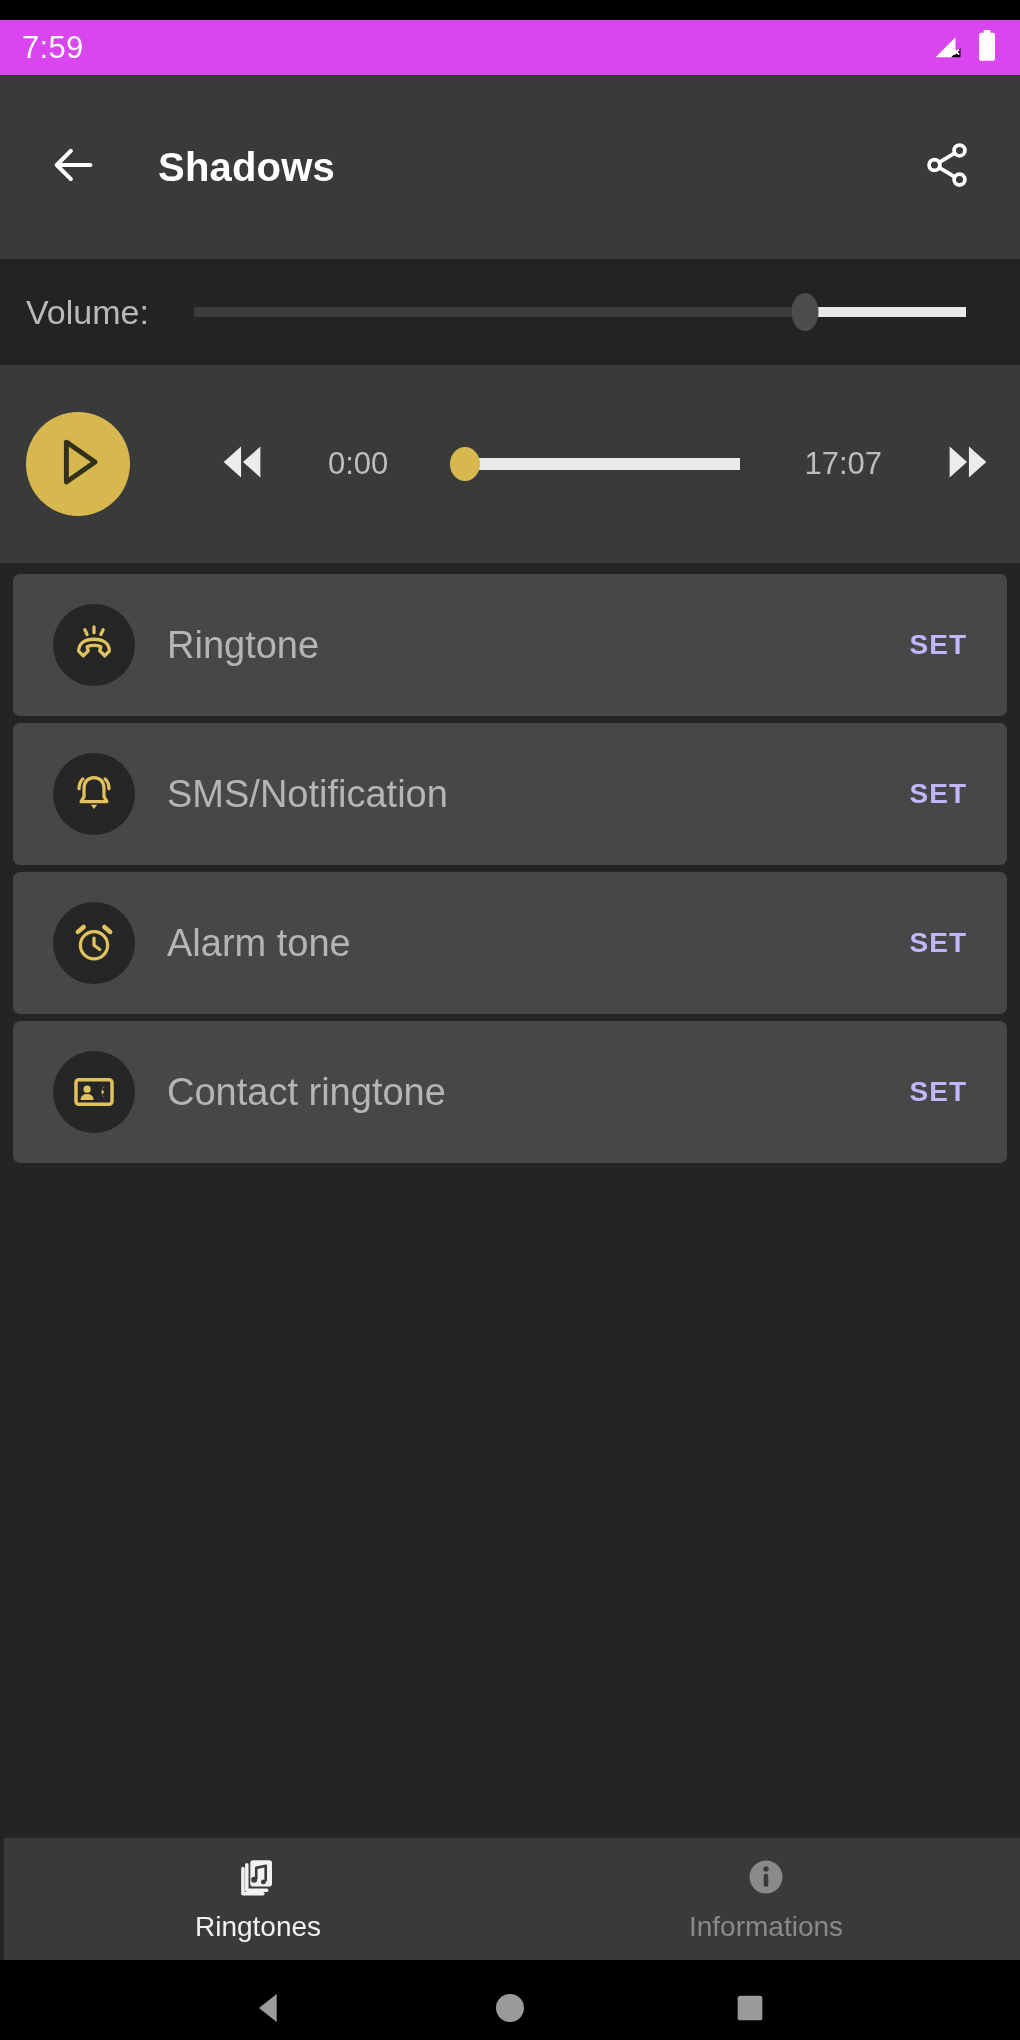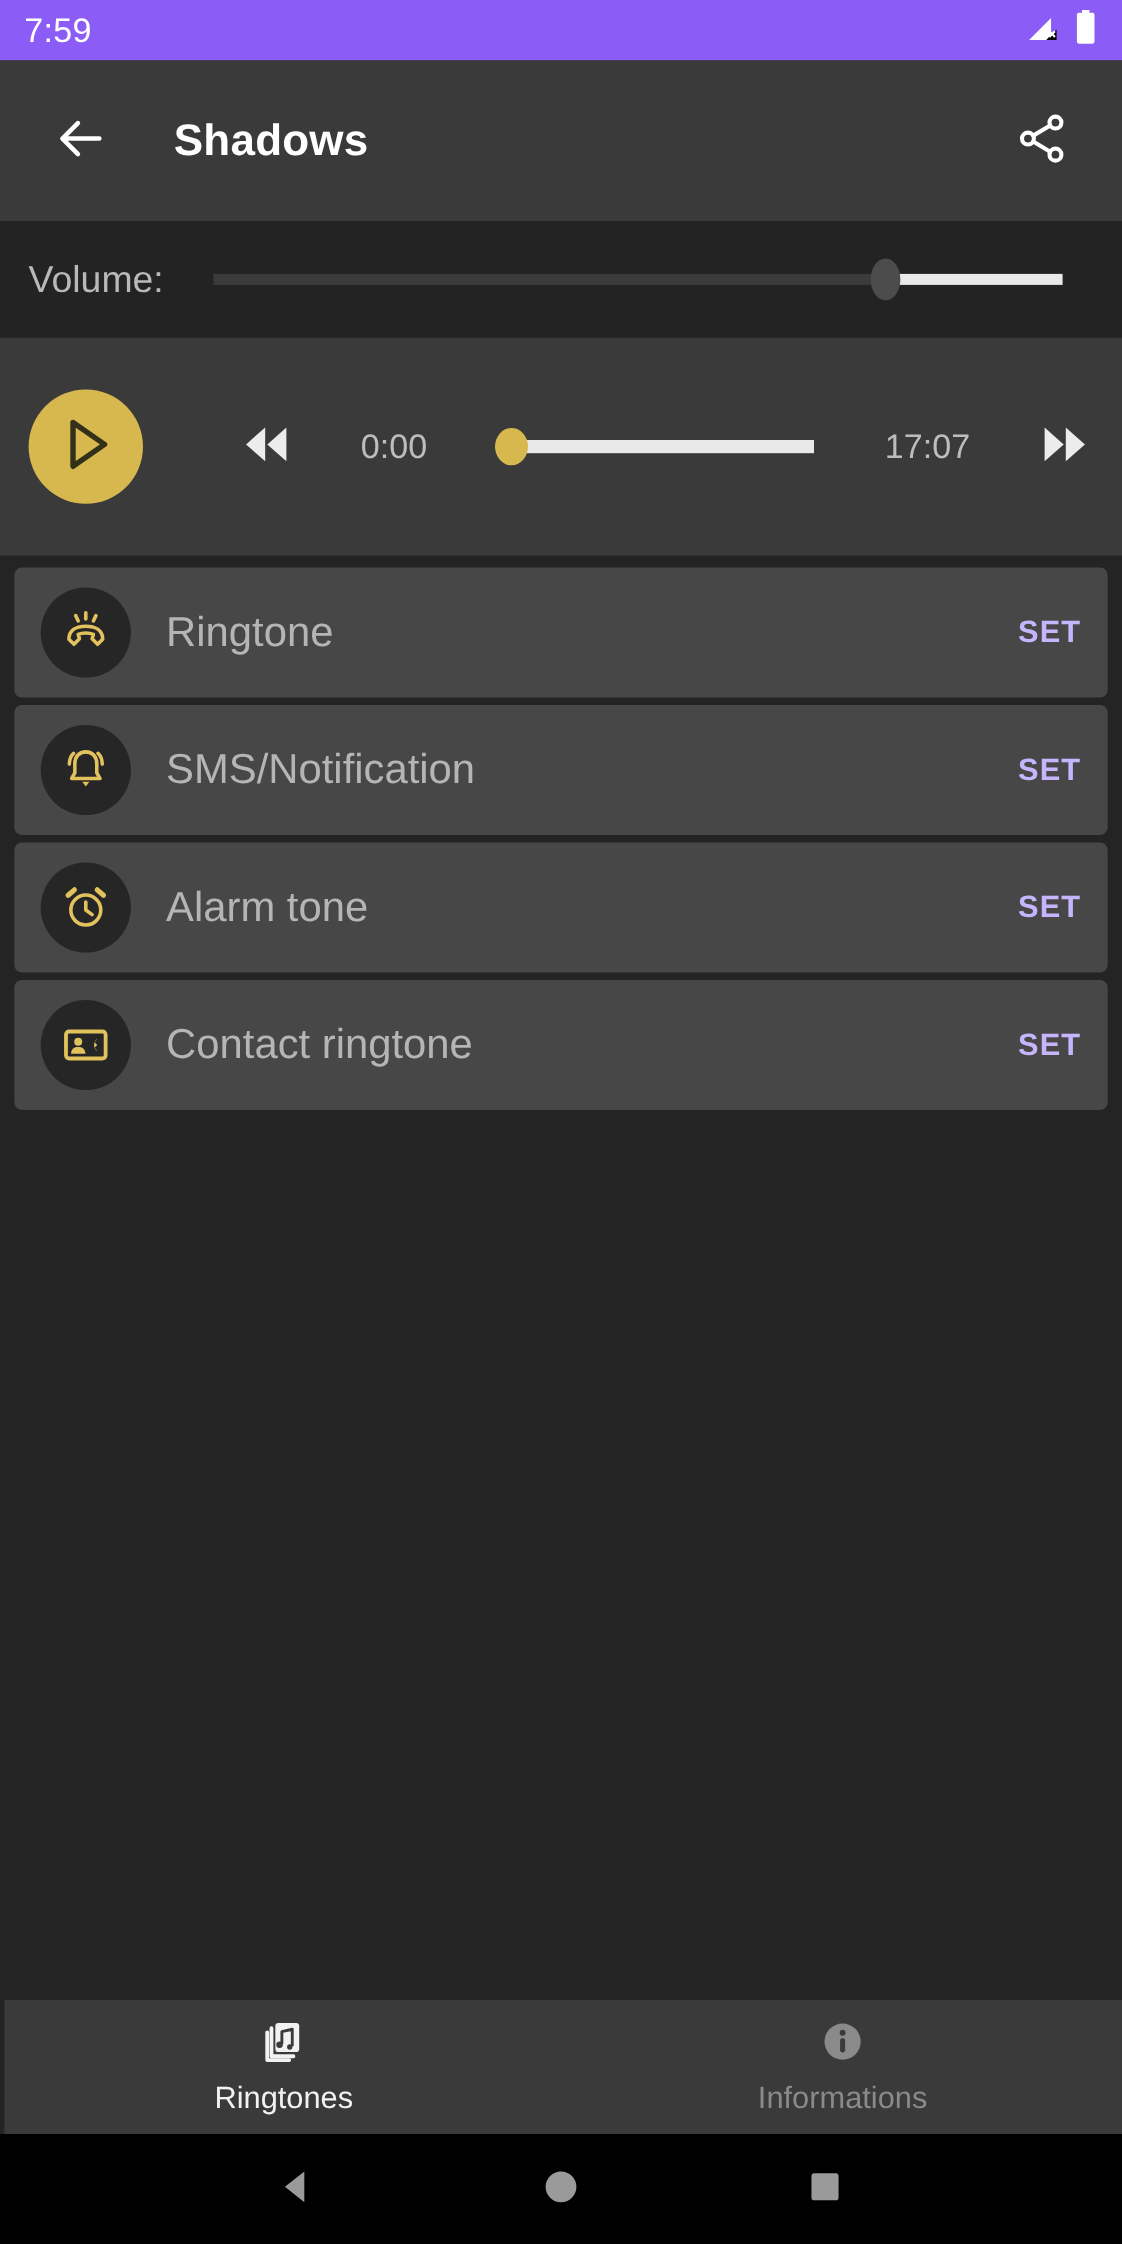--- a/index.html
+++ b/index.html
@@ -6,29 +6,29 @@
   html, body {
     width:1020px; height:2040px;
     background:#000;
     font-family:"Liberation Sans", sans-serif;
     overflow:hidden;
   }
   #screen { position:relative; width:1020px; height:2040px; background:#242424; }
 
   
   .statusbar {
-    height:55px; background:#8b5cf6; display:flex; align-items:center;
-    justify-content:space-between; padding:0 22px;
+    height:55px; background:#d946ef; display:flex; align-items:center;
+    justify-content:space-between; padding:0 22px;margin-top:20px;
   }
   .status-time { color:#fff; font-size:31px; letter-spacing:.3px; }
   .status-icons { display:flex; align-items:center; gap:13px; }
 
   
   .appbar {
-    height:146px; background:#3a3a3a; display:flex; align-items:center;
+    height:184px; background:#3a3a3a; display:flex; align-items:center;
     padding:0 44px;
   }
   .appbar-title {
     color:#fff; font-size:40px; font-weight:bold; margin-left:56px; flex:1;
     letter-spacing:.2px;
   }
   .icon-btn { display:flex; align-items:center; justify-content:center;
               width:58px; height:58px; flex:none; }
 
   
@@ -70,22 +70,22 @@
     height:12px; background:#e9e9e9;
   }
   .seek-thumb {
     position:absolute; left:0; top:50%; transform:translate(-2px,-50%);
     width:30px; height:34px; border-radius:50%; background:#d6b84f;
   }
 
   
   .cards { padding:11px 13px 0 13px; }
   .card {
-    height:118px; background:#474747; border-radius:7px; margin-bottom:7px;
-    display:flex; align-items:center; padding:0 24px;
+    height:142px; background:#474747; border-radius:7px; margin-bottom:7px;
+    display:flex; align-items:center; padding:0 40px;
   }
   .card-icon-circle {
     width:82px; height:82px; border-radius:50%; background:#262626;
     display:flex; align-items:center; justify-content:center; flex:none;
     margin-right:32px;
   }
   .card-label { color:#b5b5b5; font-size:38px; flex:1; }
   .card-set { color:#c4b5fd; font-size:28px; font-weight:bold; letter-spacing:1px; }
 
   

